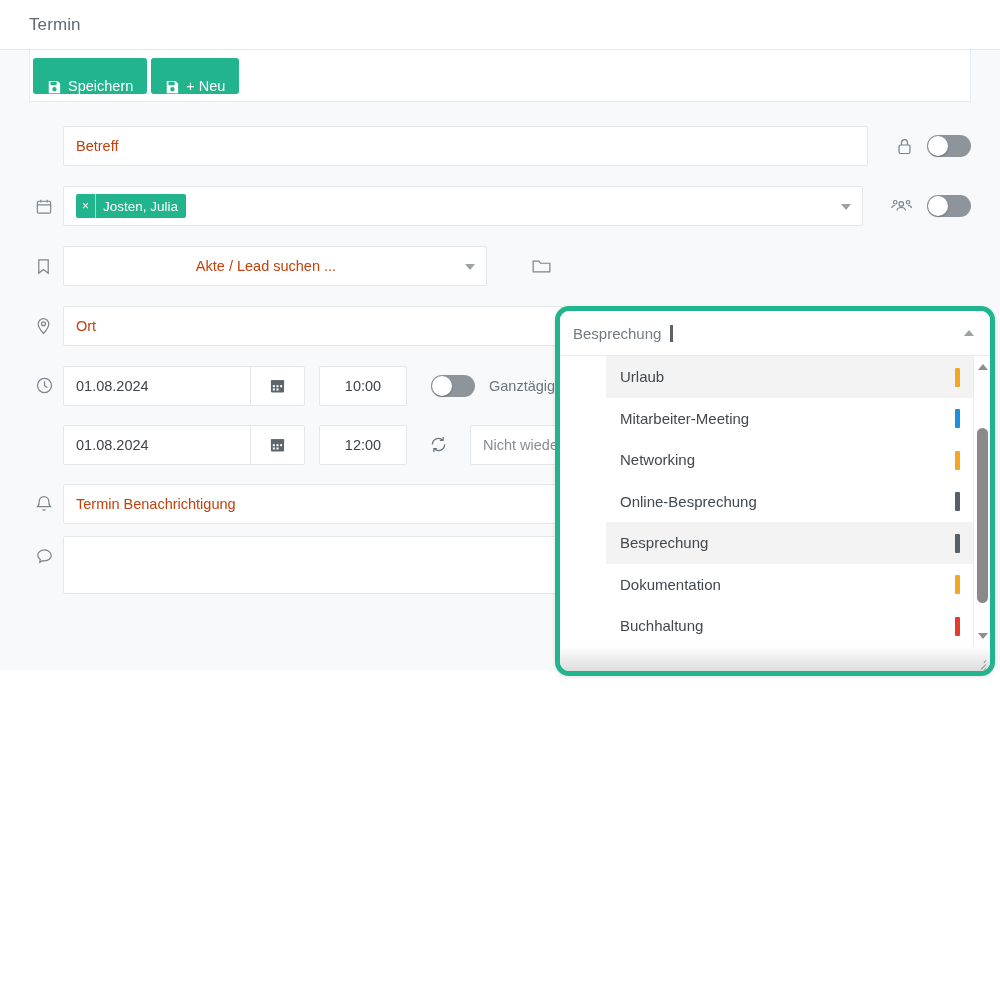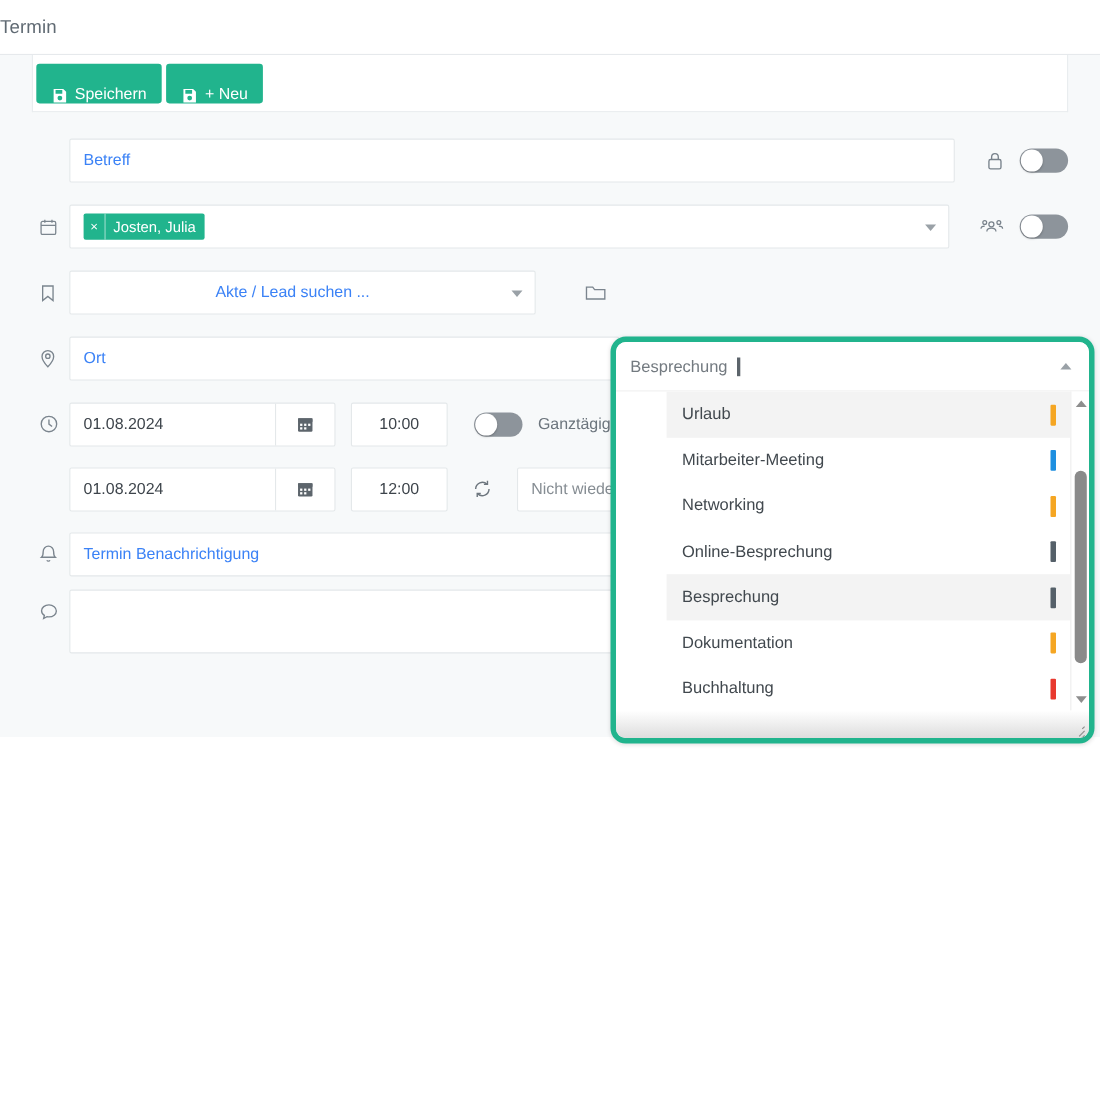--- a/index.html
+++ b/index.html
@@ -9,20 +9,21 @@
     font-family: "Liberation Sans", sans-serif;
     -webkit-font-smoothing: antialiased;
   }
 
   
   .page-header {
     height: 50px;
     background: #ffffff;
     display: flex;
     align-items: center;
+    padding-left: 29px;
     border-bottom: 1px solid #e6e9ec;
   }
   .page-title {
     font-size: 17px;
     color: #606a73;
     font-weight: 400;
     letter-spacing: .1px;
   }
 
   
@@ -85,21 +86,21 @@
     background: #ffffff;
     border: 1px solid #e4e8ea;
     border-radius: 2px;
     height: 40px;
     display: flex;
     align-items: center;
     padding: 0 12px;
     font-size: 14.5px;
     color: #3d444b;
   }
-  .field .ph { color: #3b82f6; font-size: 14.5px; }
+  .field .ph { color: #c2410c; font-size: 14.5px; }
 
   .f-betreff { width: 810px; margin-left: 0; }
   .f-attendees { width: 810px; justify-content: flex-start; position: relative; padding-right: 32px;}
   .f-akte { width: 424px; position: relative; padding-right: 30px; justify-content: center; }
   .f-ort { width: 500px; }
   .f-date { width: 242px; padding: 0; }
   .f-time { width: 88px; justify-content: center; }
   .f-notify { width: 500px; }
   .f-note { width: 500px; height: 58px; align-items: flex-start; padding-top: 9px; }
 

